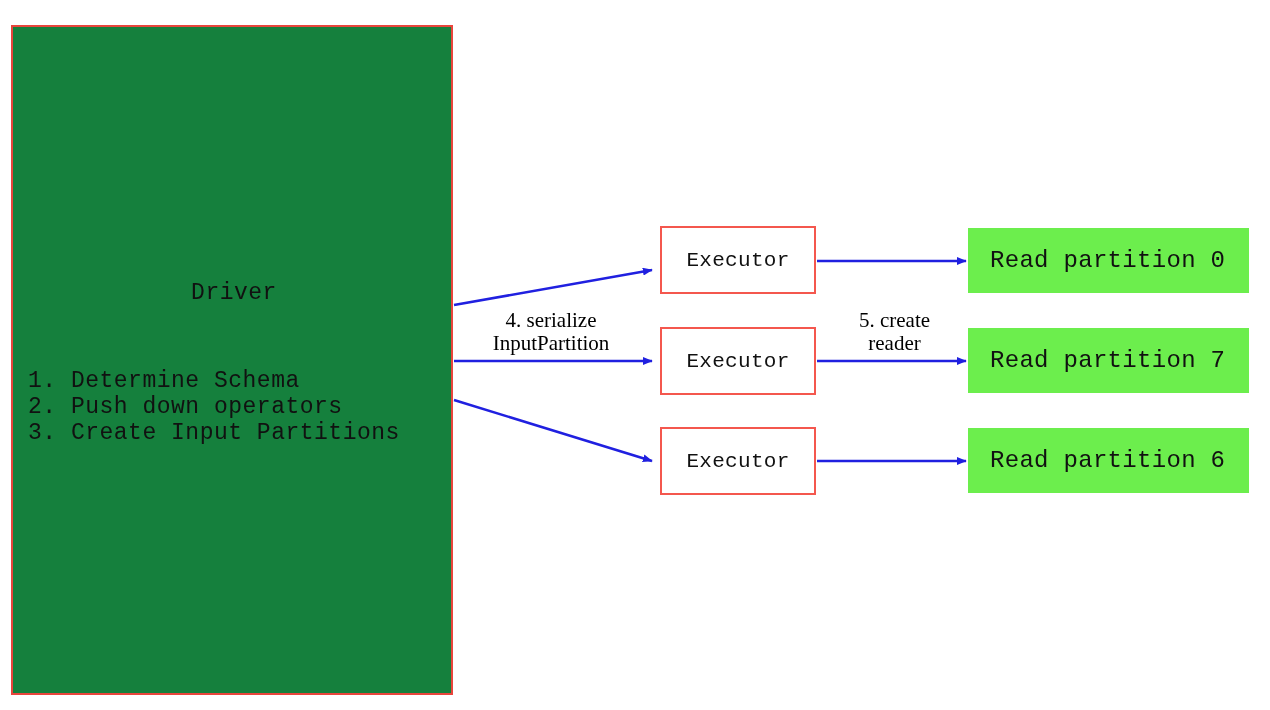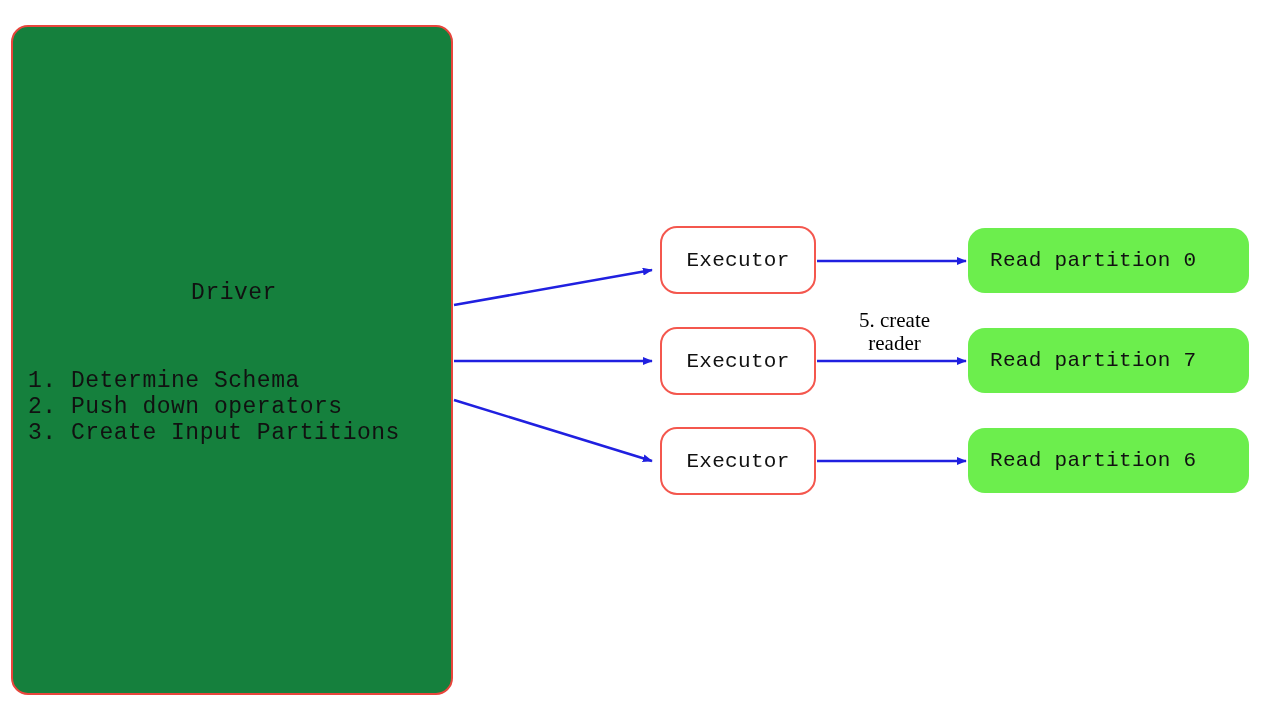--- a/index.html
+++ b/index.html
@@ -18,21 +18,20 @@
   #svg-layer {
     position: absolute;
     left: 0;
     top: 0;
     width: 1270px;
     height: 710px;
   }
   .box {
     position: absolute;
     box-sizing: border-box;
-    border-radius: 17px;
   }
   .driver-box {
     left: 11px;
     top: 25px;
     width: 442px;
     height: 670px;
     border: 2px solid #e8453c;
     background: #15803d;
   }
   .driver-title {
@@ -75,21 +74,21 @@
   .exec-3 { left: 660px; top: 427px; }
 
   .green-box {
     width: 281px;
     height: 65px;
     background: #6cee4d;
     border: 0;
     display: flex;
     align-items: center;
     font-family: "Liberation Mono", "DejaVu Sans Mono", monospace;
-    font-size: 21px;
+    font-size: 24px;
     color: #111111;
     padding-left: 22px;
     box-sizing: border-box;
     letter-spacing: 0.3px;
   }
   .green-1 { left: 968px; top: 228px; }
   .green-2 { left: 968px; top: 328px; }
   .green-3 { left: 968px; top: 428px; }
 
   .edge-label {
@@ -157,16 +156,18 @@
   <div class="box green-box green-1">
     <span>Read partition 0</span>
   </div>
   <div class="box green-box green-2">
     <span>Read partition 7</span>
   </div>
   <div class="box green-box green-3">
     <span>Read partition 6</span>
   </div>
 
+  <div class="edge-label label-serialize">4. serialize
+InputPartition</div>
   <div class="edge-label label-create">5. create
 reader</div>
 
 </div>
 
 </body></html>

